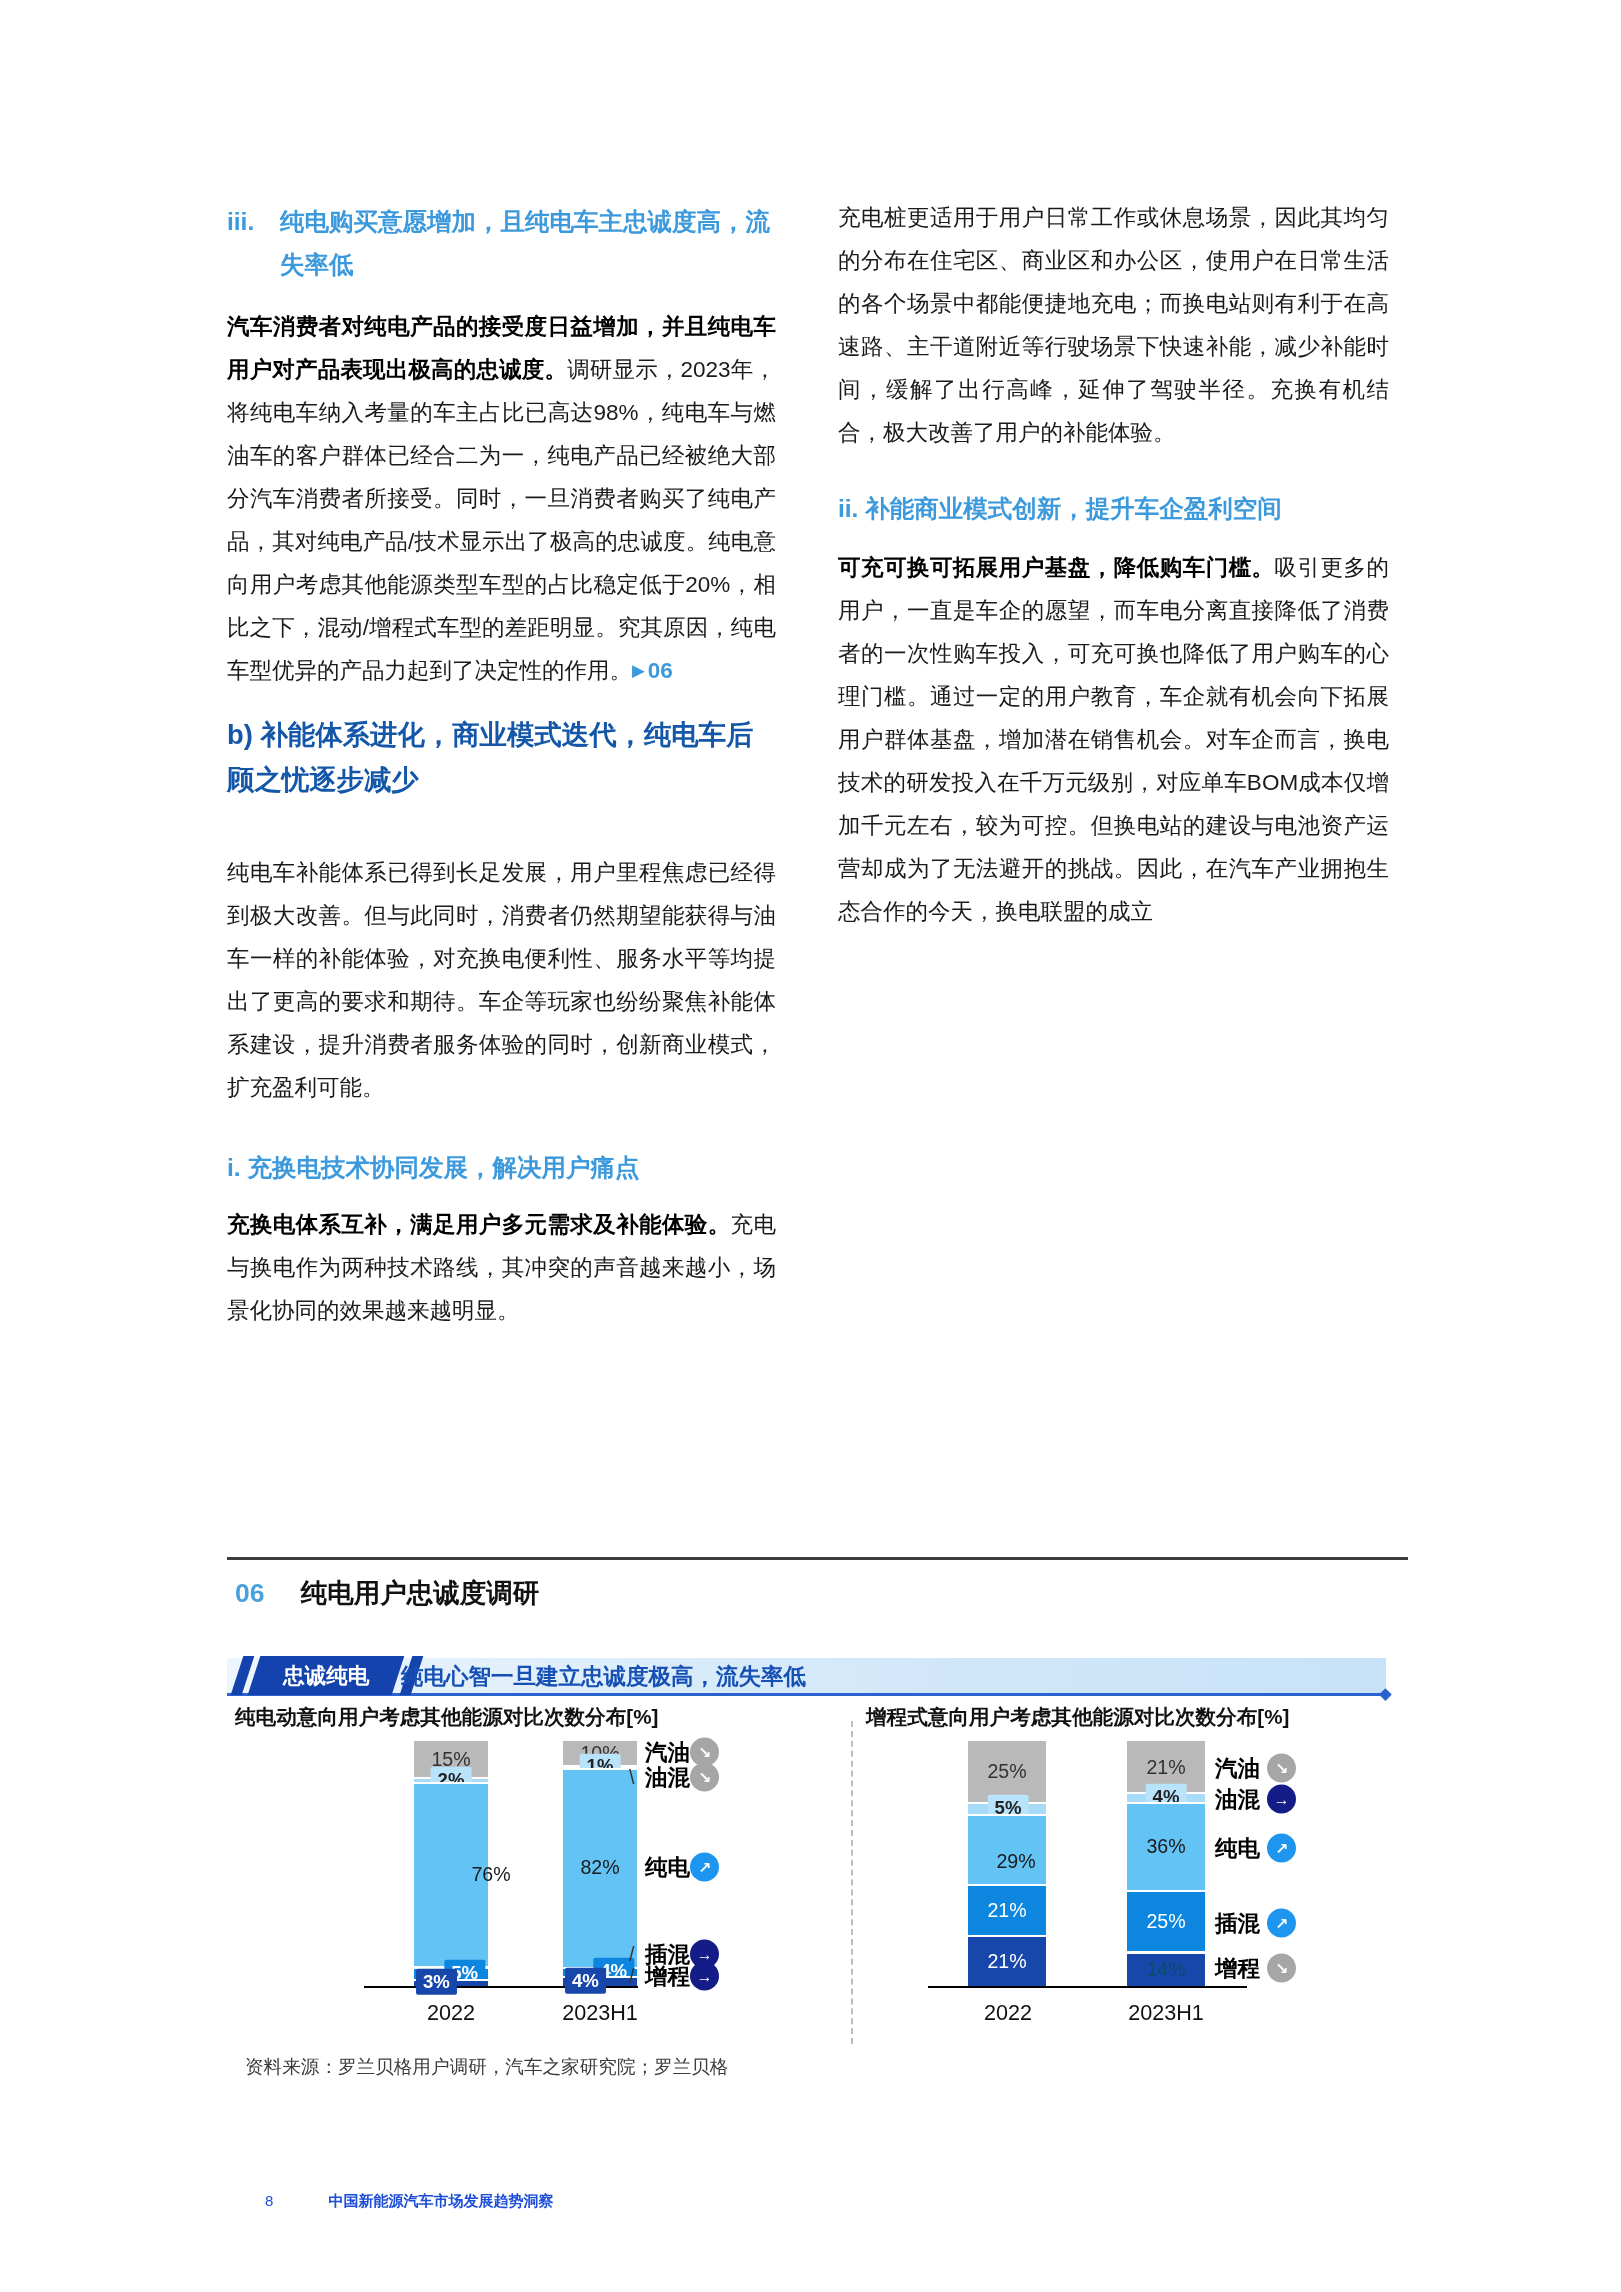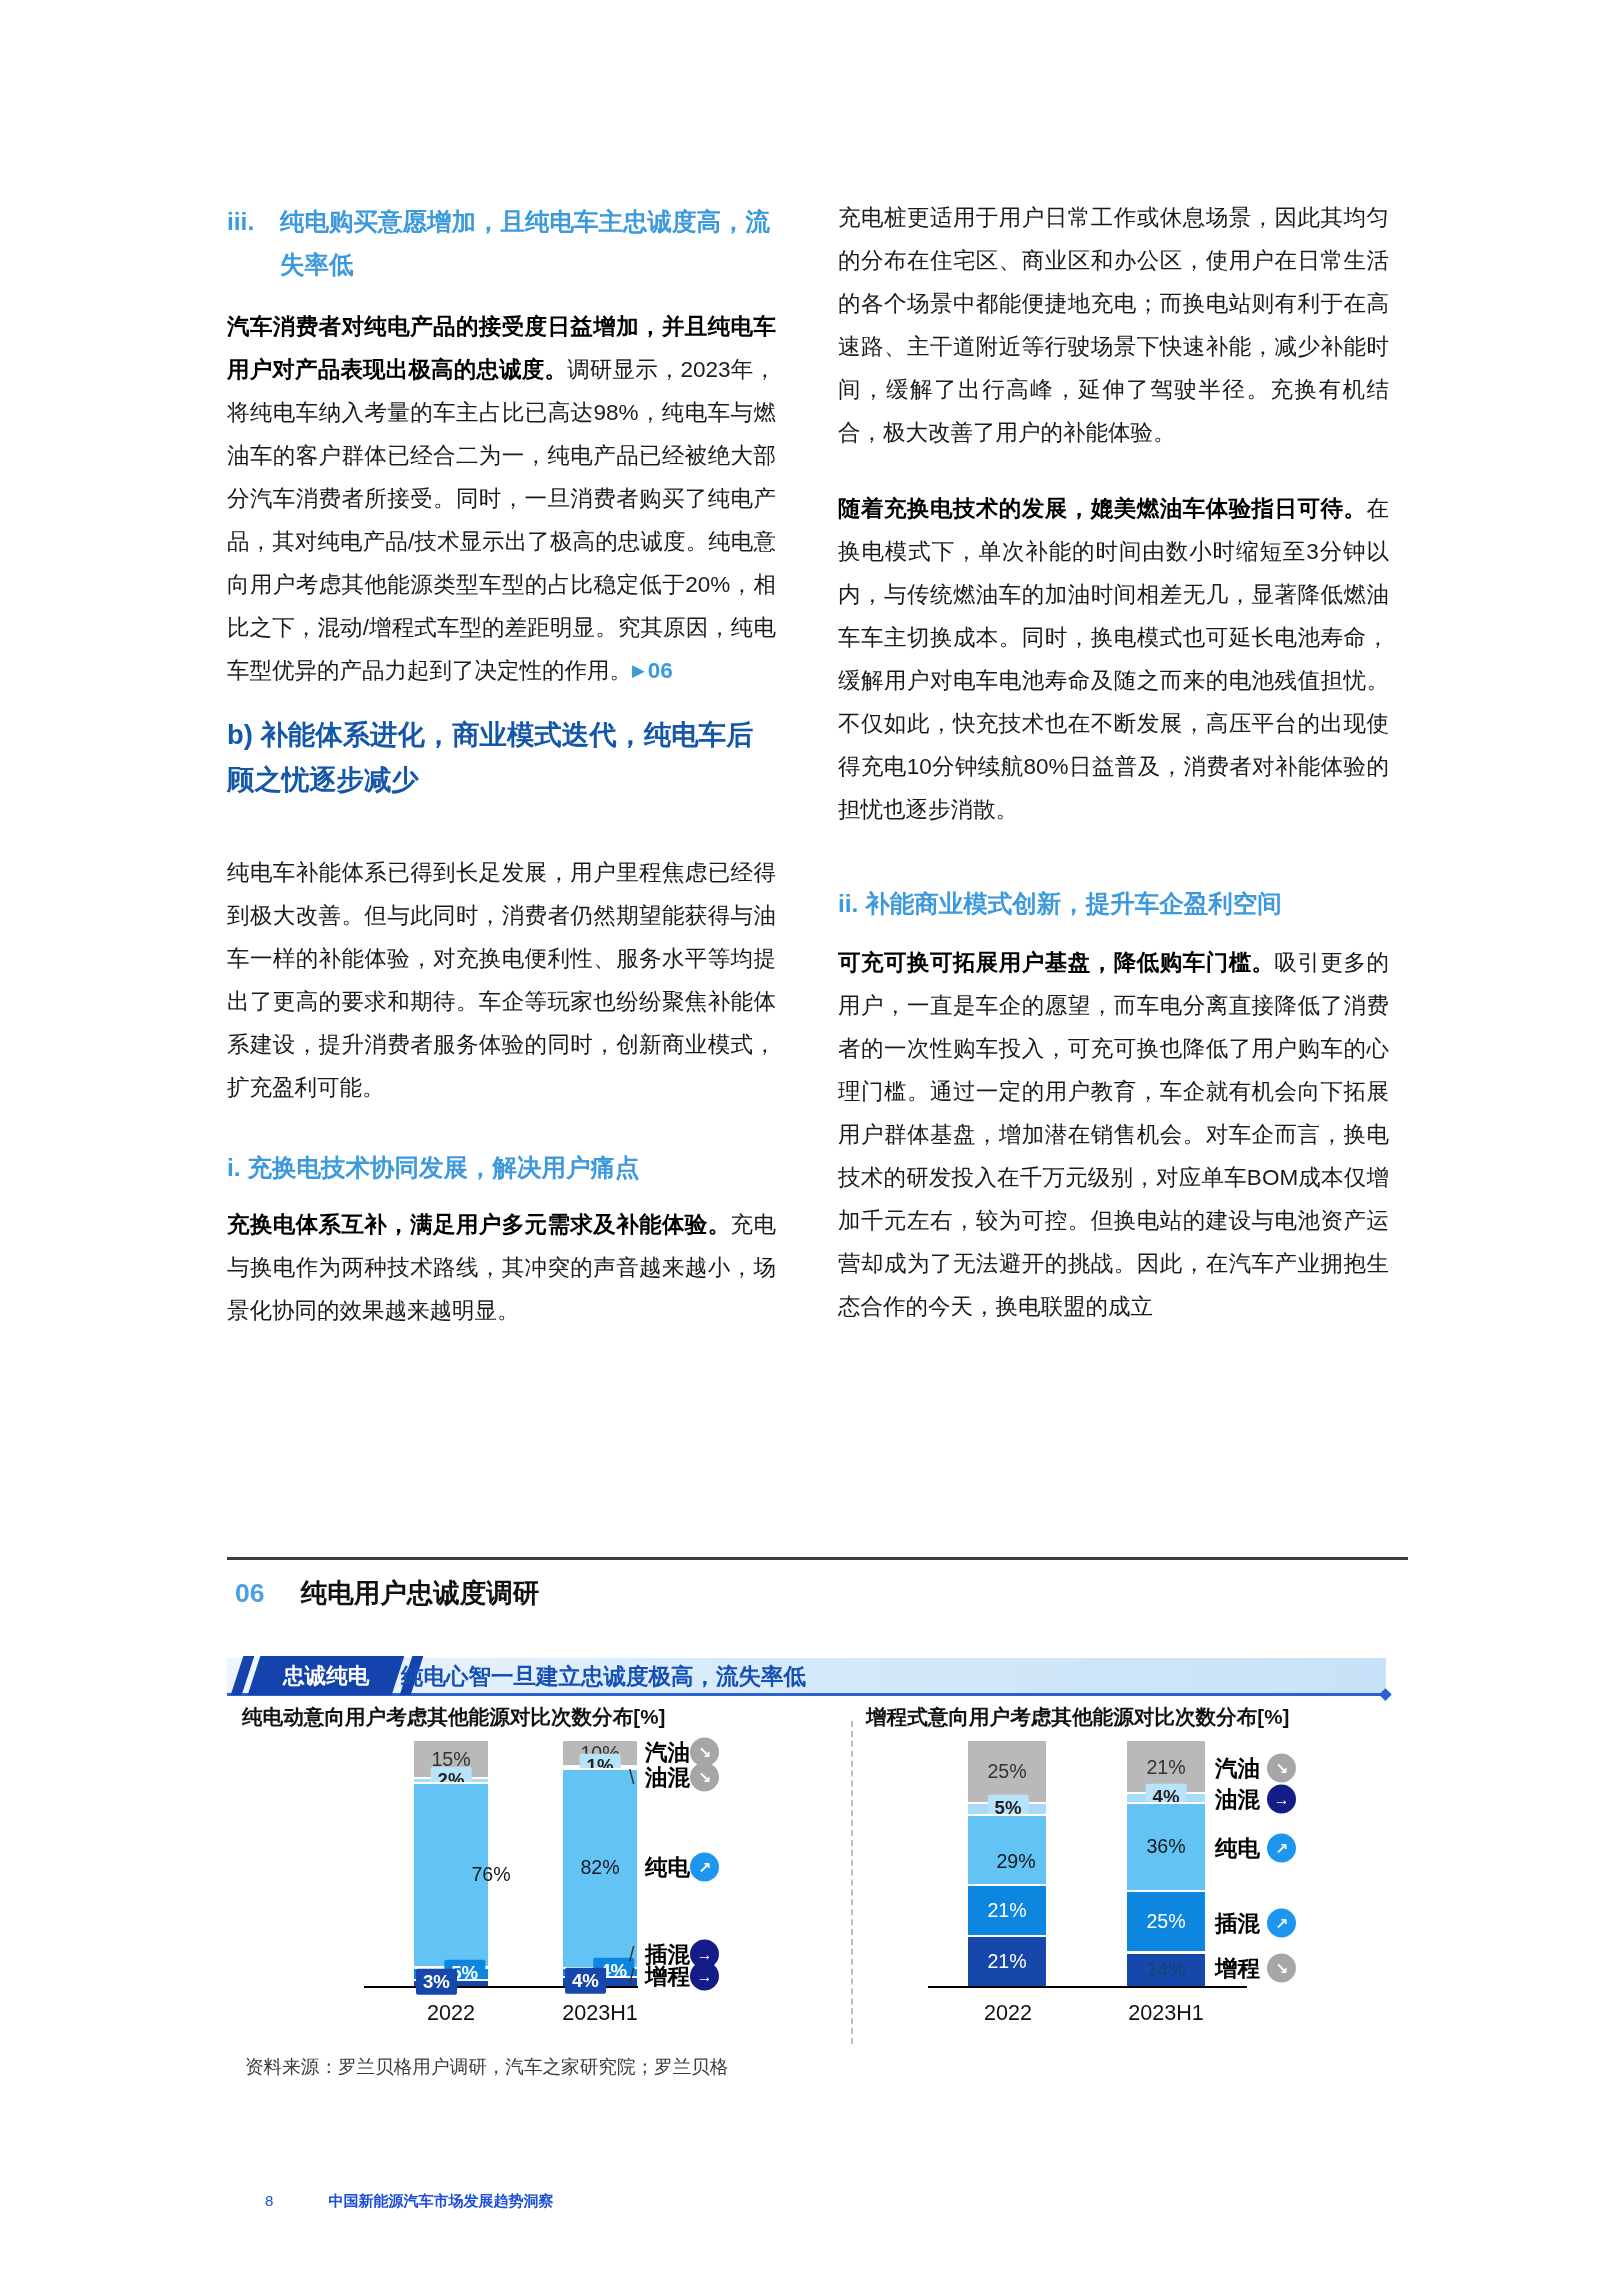--- a/index.html
+++ b/index.html
@@ -40,21 +40,21 @@
   .badge-group{position:absolute;left:9.8px;top:-2px;bottom:-2px;display:flex;align-items:stretch;}
   .badge-stripe{width:10.8px;background:#1443ae;transform:skewX(-18deg);}
   .badge-stripe.s1{margin-right:6.9px;}
   .badge-stripe.s2{margin-left:6.9px;}
   .badge-main{background:#1443ae;transform:skewX(-18deg);display:flex;align-items:center;padding:0 29px;}
   .badge-text{transform:skewX(18deg);color:#fff;font-weight:bold;font-size:21.6px;white-space:nowrap;}
   .banner-text{position:absolute;left:174px;top:50%;transform:translateY(-50%);
     color:#1650b4;font-weight:bold;font-size:22.5px;white-space:nowrap;}
 
   .chart-subtitle{position:absolute;top:1703px;font-size:20.6px;font-weight:bold;color:#111;white-space:nowrap;}
-  .sub-left{left:235px;margin-left:7px;}
+  .sub-left{left:235px;}
   .sub-right{left:866px;}
   .chart-divider{position:absolute;left:851px;top:1721px;height:323px;width:0;border-left:2px dashed #bdbdbd;}
 
   .chart{position:absolute;top:1741px;width:559px;height:309px;}
   .chart-left{left:227px;}
   .chart-right{left:838px;}
   .seg{position:absolute;box-sizing:border-box;}
   .seg-label{position:absolute;transform:translateY(-50%);text-align:center;font-size:19.6px;white-space:nowrap;}
   .seg-chip{position:absolute;font-size:18.6px;line-height:18.6px;padding:3.9px 6.9px;border-radius:2px;font-weight:600;white-space:nowrap;}
   .axis{position:absolute;height:2px;background:#000;}
@@ -81,21 +81,20 @@
     </div>
     <p class="body-p"><b>汽车消费者对纯电产品的接受度日益增加，并且纯电车用户对产品表现出极高的忠诚度。</b><span>调研显示，2023年，将纯电车纳入考量的车主占比已高达98%，纯电车与燃油车的客户群体已经合二为一，纯电产品已经被绝大部分汽车消费者所接受。同时，一旦消费者购买了纯电产品，其对纯电产品/技术显示出了极高的忠诚度。纯电意向用户考虑其他能源类型车型的占比稳定低于20%，相比之下，混动/增程式车型的差距明显。究其原因，纯电车型优异的产品力起到了决定性的作用。</span><span class="figref"><span class="tri">▶</span><span>06</span></span></p>
     <div class="h-dark m-b">b) 补能体系进化，商业模式迭代，纯电车后顾之忧逐步减少</div>
     <p class="body-p m-p2">纯电车补能体系已得到长足发展，用户里程焦虑已经得到极大改善。但与此同时，消费者仍然期望能获得与油车一样的补能体验，对充换电便利性、服务水平等均提出了更高的要求和期待。车企等玩家也纷纷聚焦补能体系建设，提升消费者服务体验的同时，创新商业模式，扩充盈利可能。</p>
     <div class="h-light m-i">i. 充换电技术协同发展，解决用户痛点</div>
     <p class="body-p"><b>充换电体系互补，满足用户多元需求及补能体验。</b><span>充电与换电作为两种技术路线，其冲突的声音越来越小，场景化协同的效果越来越明显。</span></p>
   </div>
 
   <div class="col col-right">
     <p class="body-p m-rp1">充电桩更适用于用户日常工作或休息场景，因此其均匀的分布在住宅区、商业区和办公区，使用户在日常生活的各个场景中都能便捷地充电；而换电站则有利于在高速路、主干道附近等行驶场景下快速补能，减少补能时间，缓解了出行高峰，延伸了驾驶半径。充换有机结合，极大改善了用户的补能体验。</p>
-    <p class="body-p m-rp2"><b>随着充换电技术的发展，媲美燃油车体验指日可待。</b><span>在换电模式下，单次补能的时间由数小时缩短至3分钟以内，与传统燃油车的加油时间相差无几，显著降低燃油车车主切换成本。同时，换电模式也可延长电池寿命，缓解用户对电车电池寿命及随之而来的电池残值担忧。不仅如此，快充技术也在不断发展，高压平台的出现使得充电10分钟续航80%日益普及，消费者对补能体验的担忧也逐步消散。</span></p>
     <div class="h-light m-ii">ii. 补能商业模式创新，提升车企盈利空间</div>
     <p class="body-p"><b>可充可换可拓展用户基盘，降低购车门槛。</b><span>吸引更多的用户，一直是车企的愿望，而车电分离直接降低了消费者的一次性购车投入，可充可换也降低了用户购车的心理门槛。通过一定的用户教育，车企就有机会向下拓展用户群体基盘，增加潜在销售机会。对车企而言，换电技术的研发投入在千万元级别，对应单车BOM成本仅增加千元左右，较为可控。但换电站的建设与电池资产运营却成为了无法避开的挑战。因此，在汽车产业拥抱生态合作的今天，换电联盟的成立</span></p>
   </div>
 
   <div class="fig-rule"></div>
   <div class="fig-titlerow">
     <span class="fig-num">06</span>
     <span class="fig-title">纯电用户忠诚度调研</span>
   </div>
 

